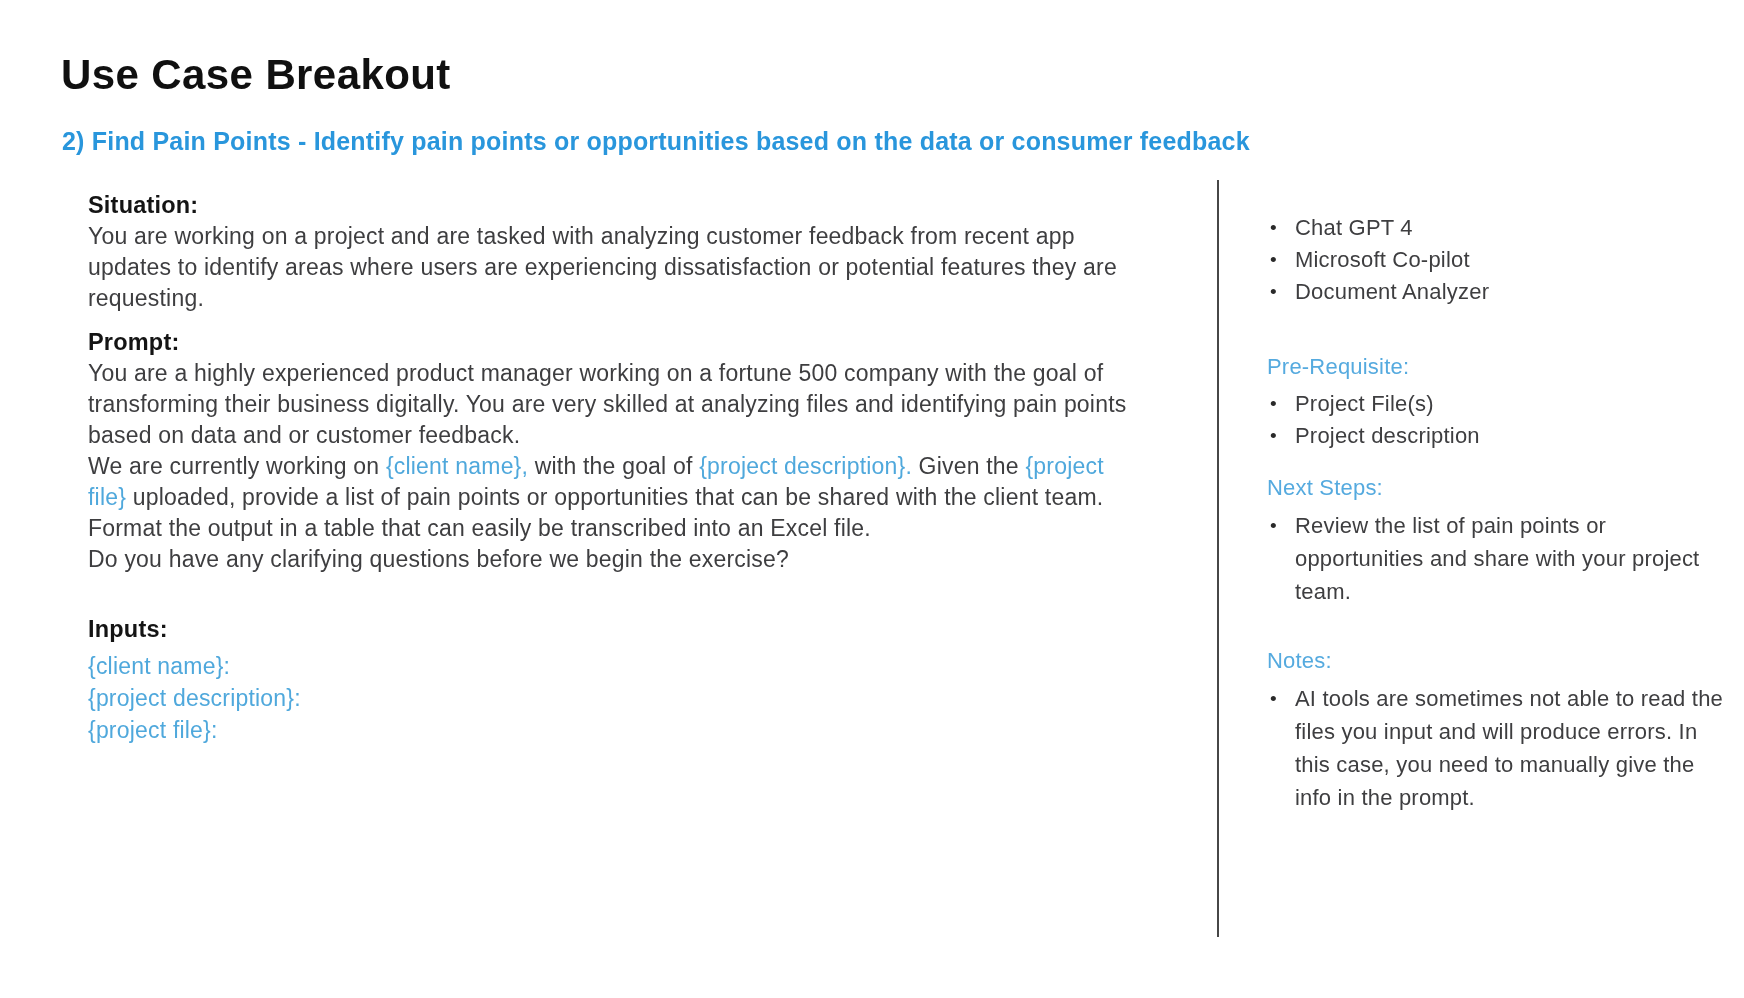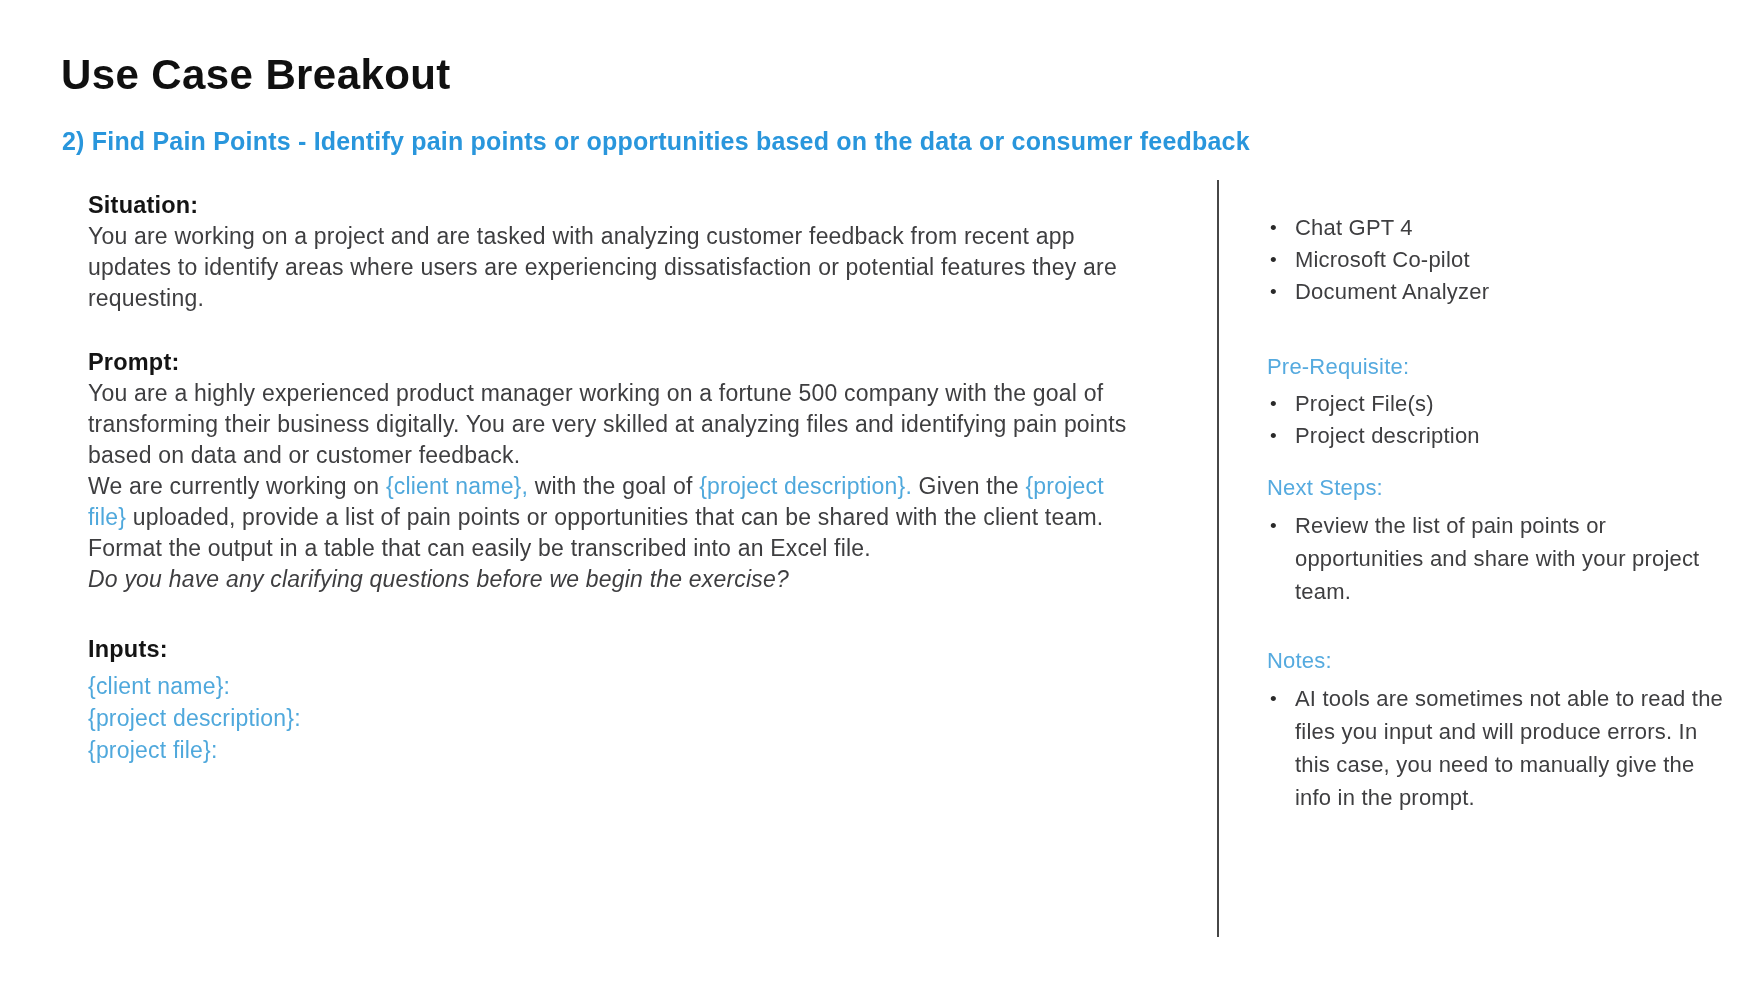--- a/index.html
+++ b/index.html
@@ -27,24 +27,24 @@
 
   .main-col{
     position:absolute;left:88px;top:190px;width:1048px;
     font-size:23px;line-height:31px;letter-spacing:0.2px;
   }
   .sec-heading{
     font-size:23.5px;font-weight:700;color:#141414;
     margin:0;line-height:31px;letter-spacing:0.2px;
   }
   .main-col p{margin:0;}
-  .prompt-heading{margin-top:33px;}
+  .prompt-heading{margin-top:13px;}
   .para-gap-sm{margin-top:22px;}
   .para-gap-md{margin-top:26px;}
-  .para-gap-lg{margin-top:24px;font-style:italic;}
+  .para-gap-lg{margin-top:24px;}
   .inputs-heading{margin-top:39px;}
   .inputs-block{margin-top:5px;line-height:32px;color:#4fa8dc;}
   .accent-ph{color:#4fa8dc;}
 
   .divider{
     position:absolute;left:1217px;top:180px;
     width:2px;height:757px;background:#474747;
   }
 
   .sidebar{

